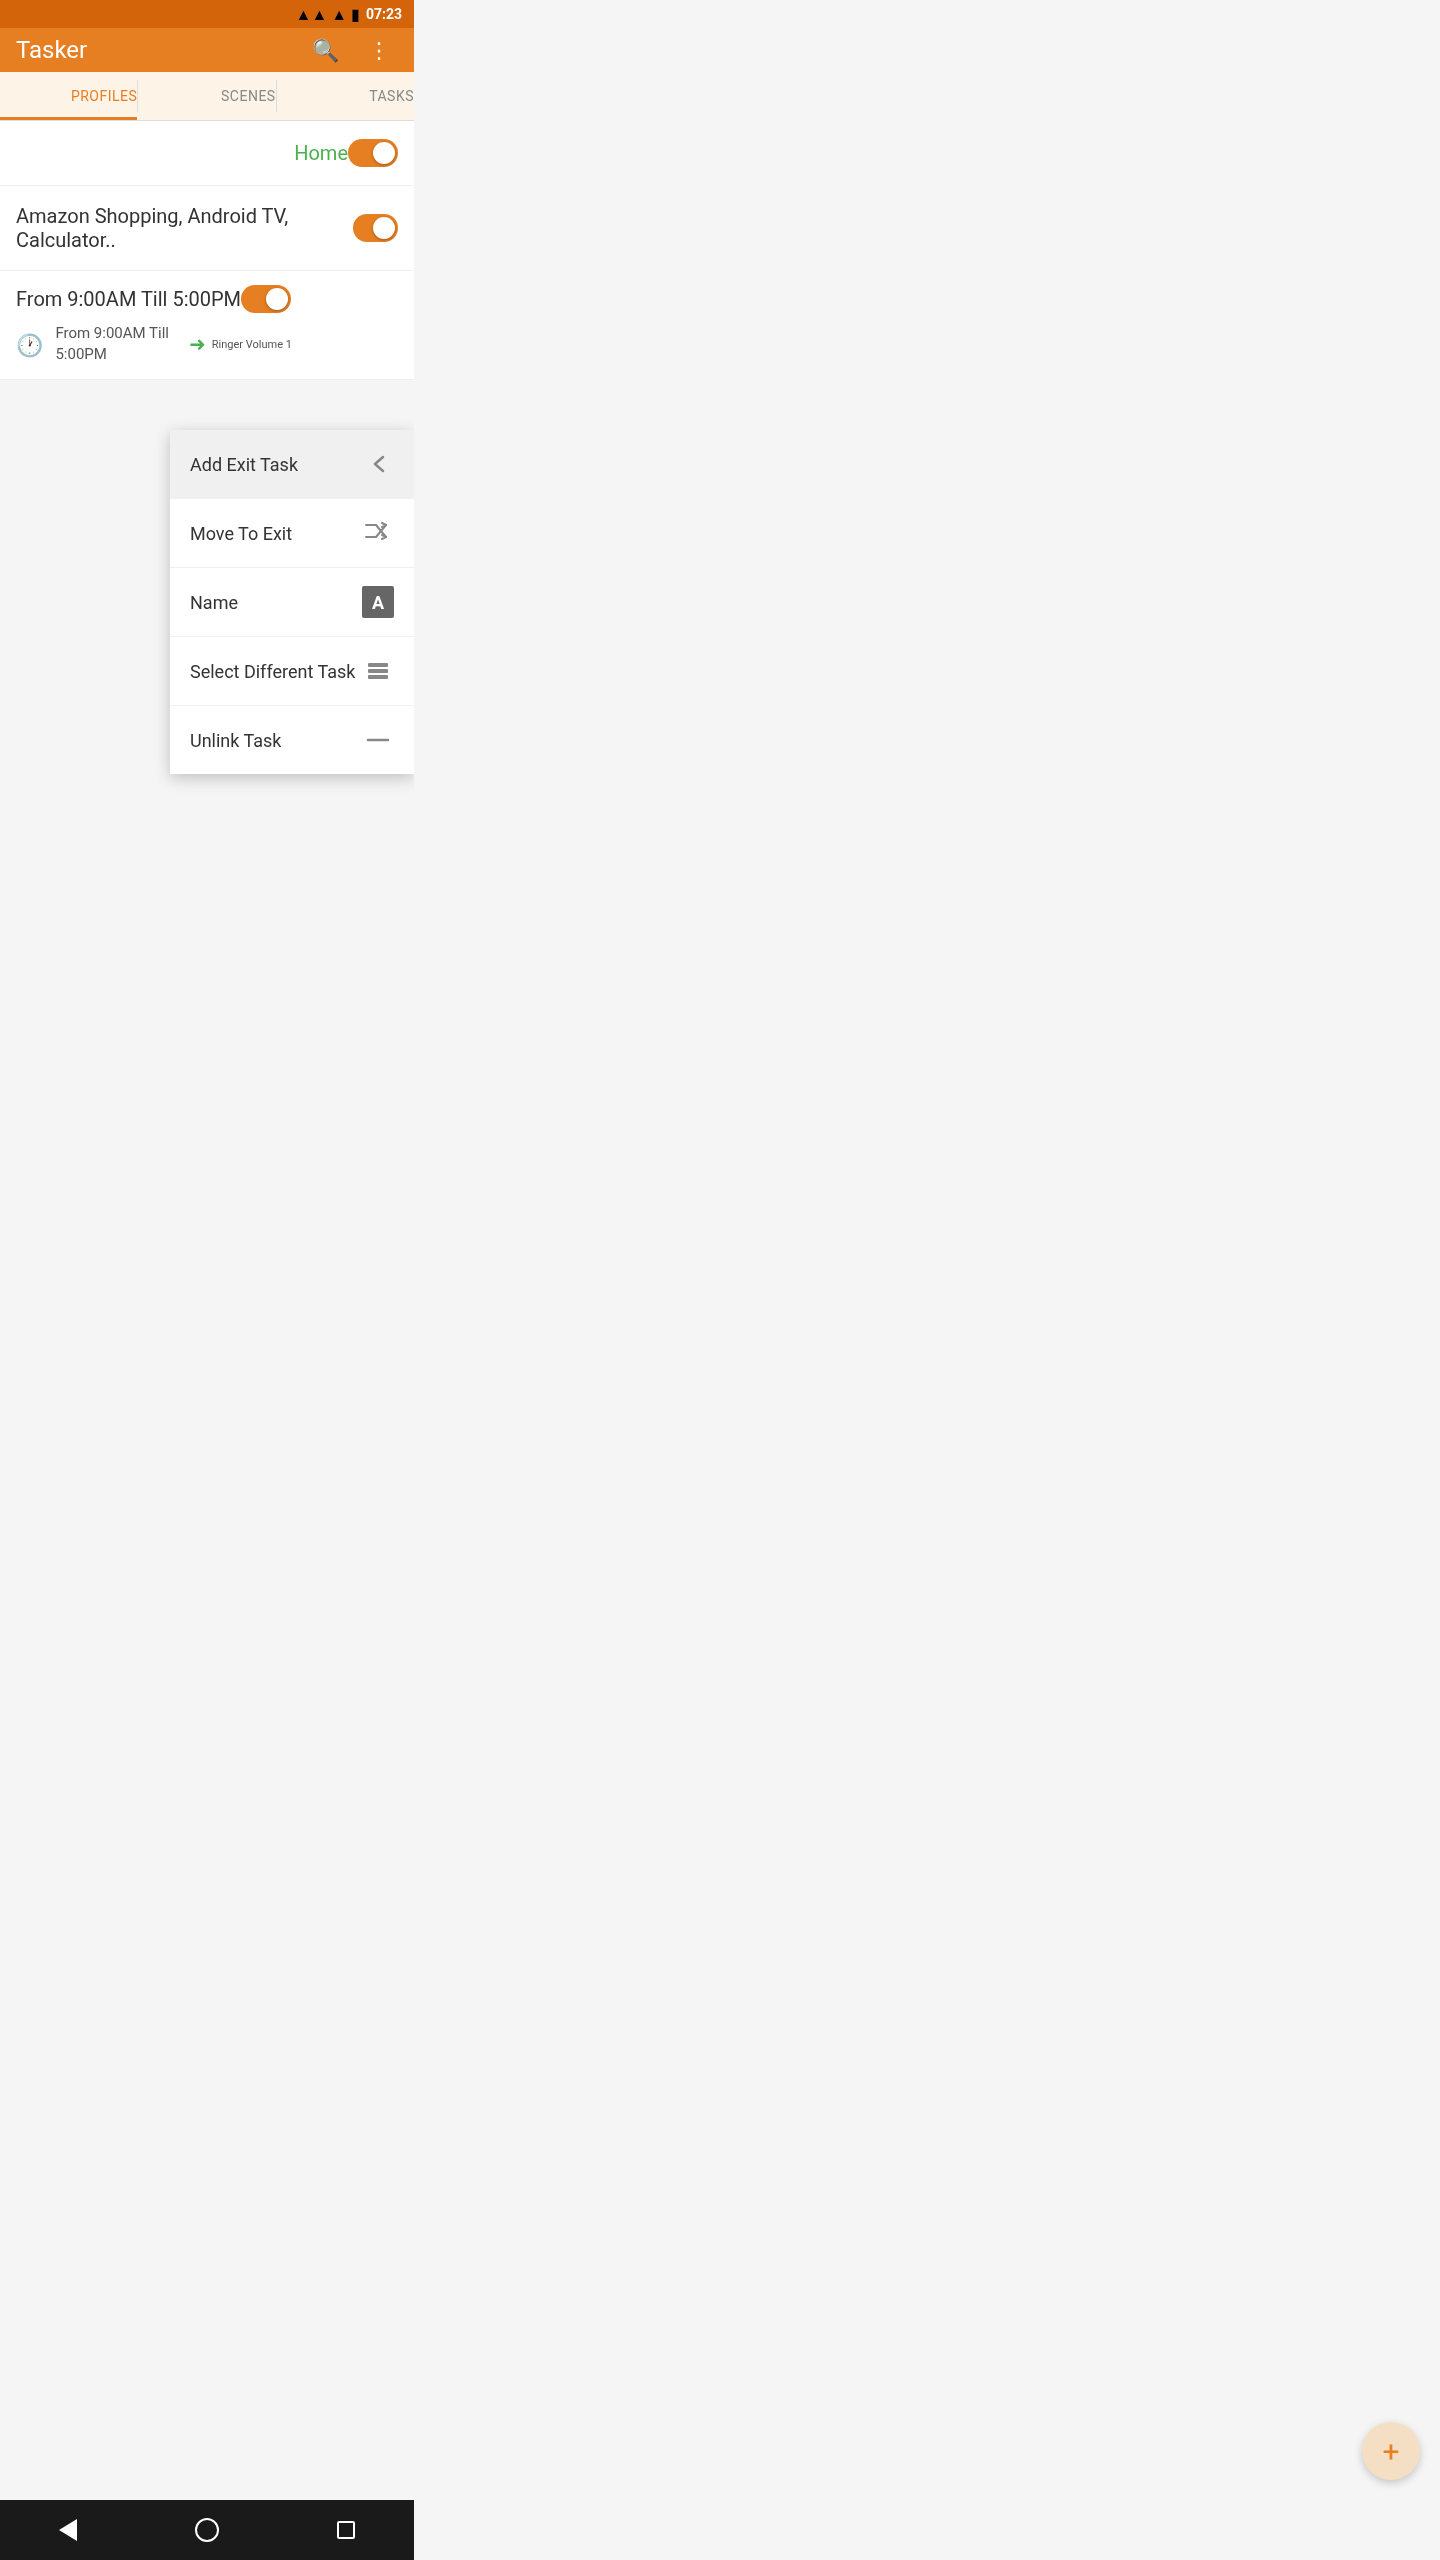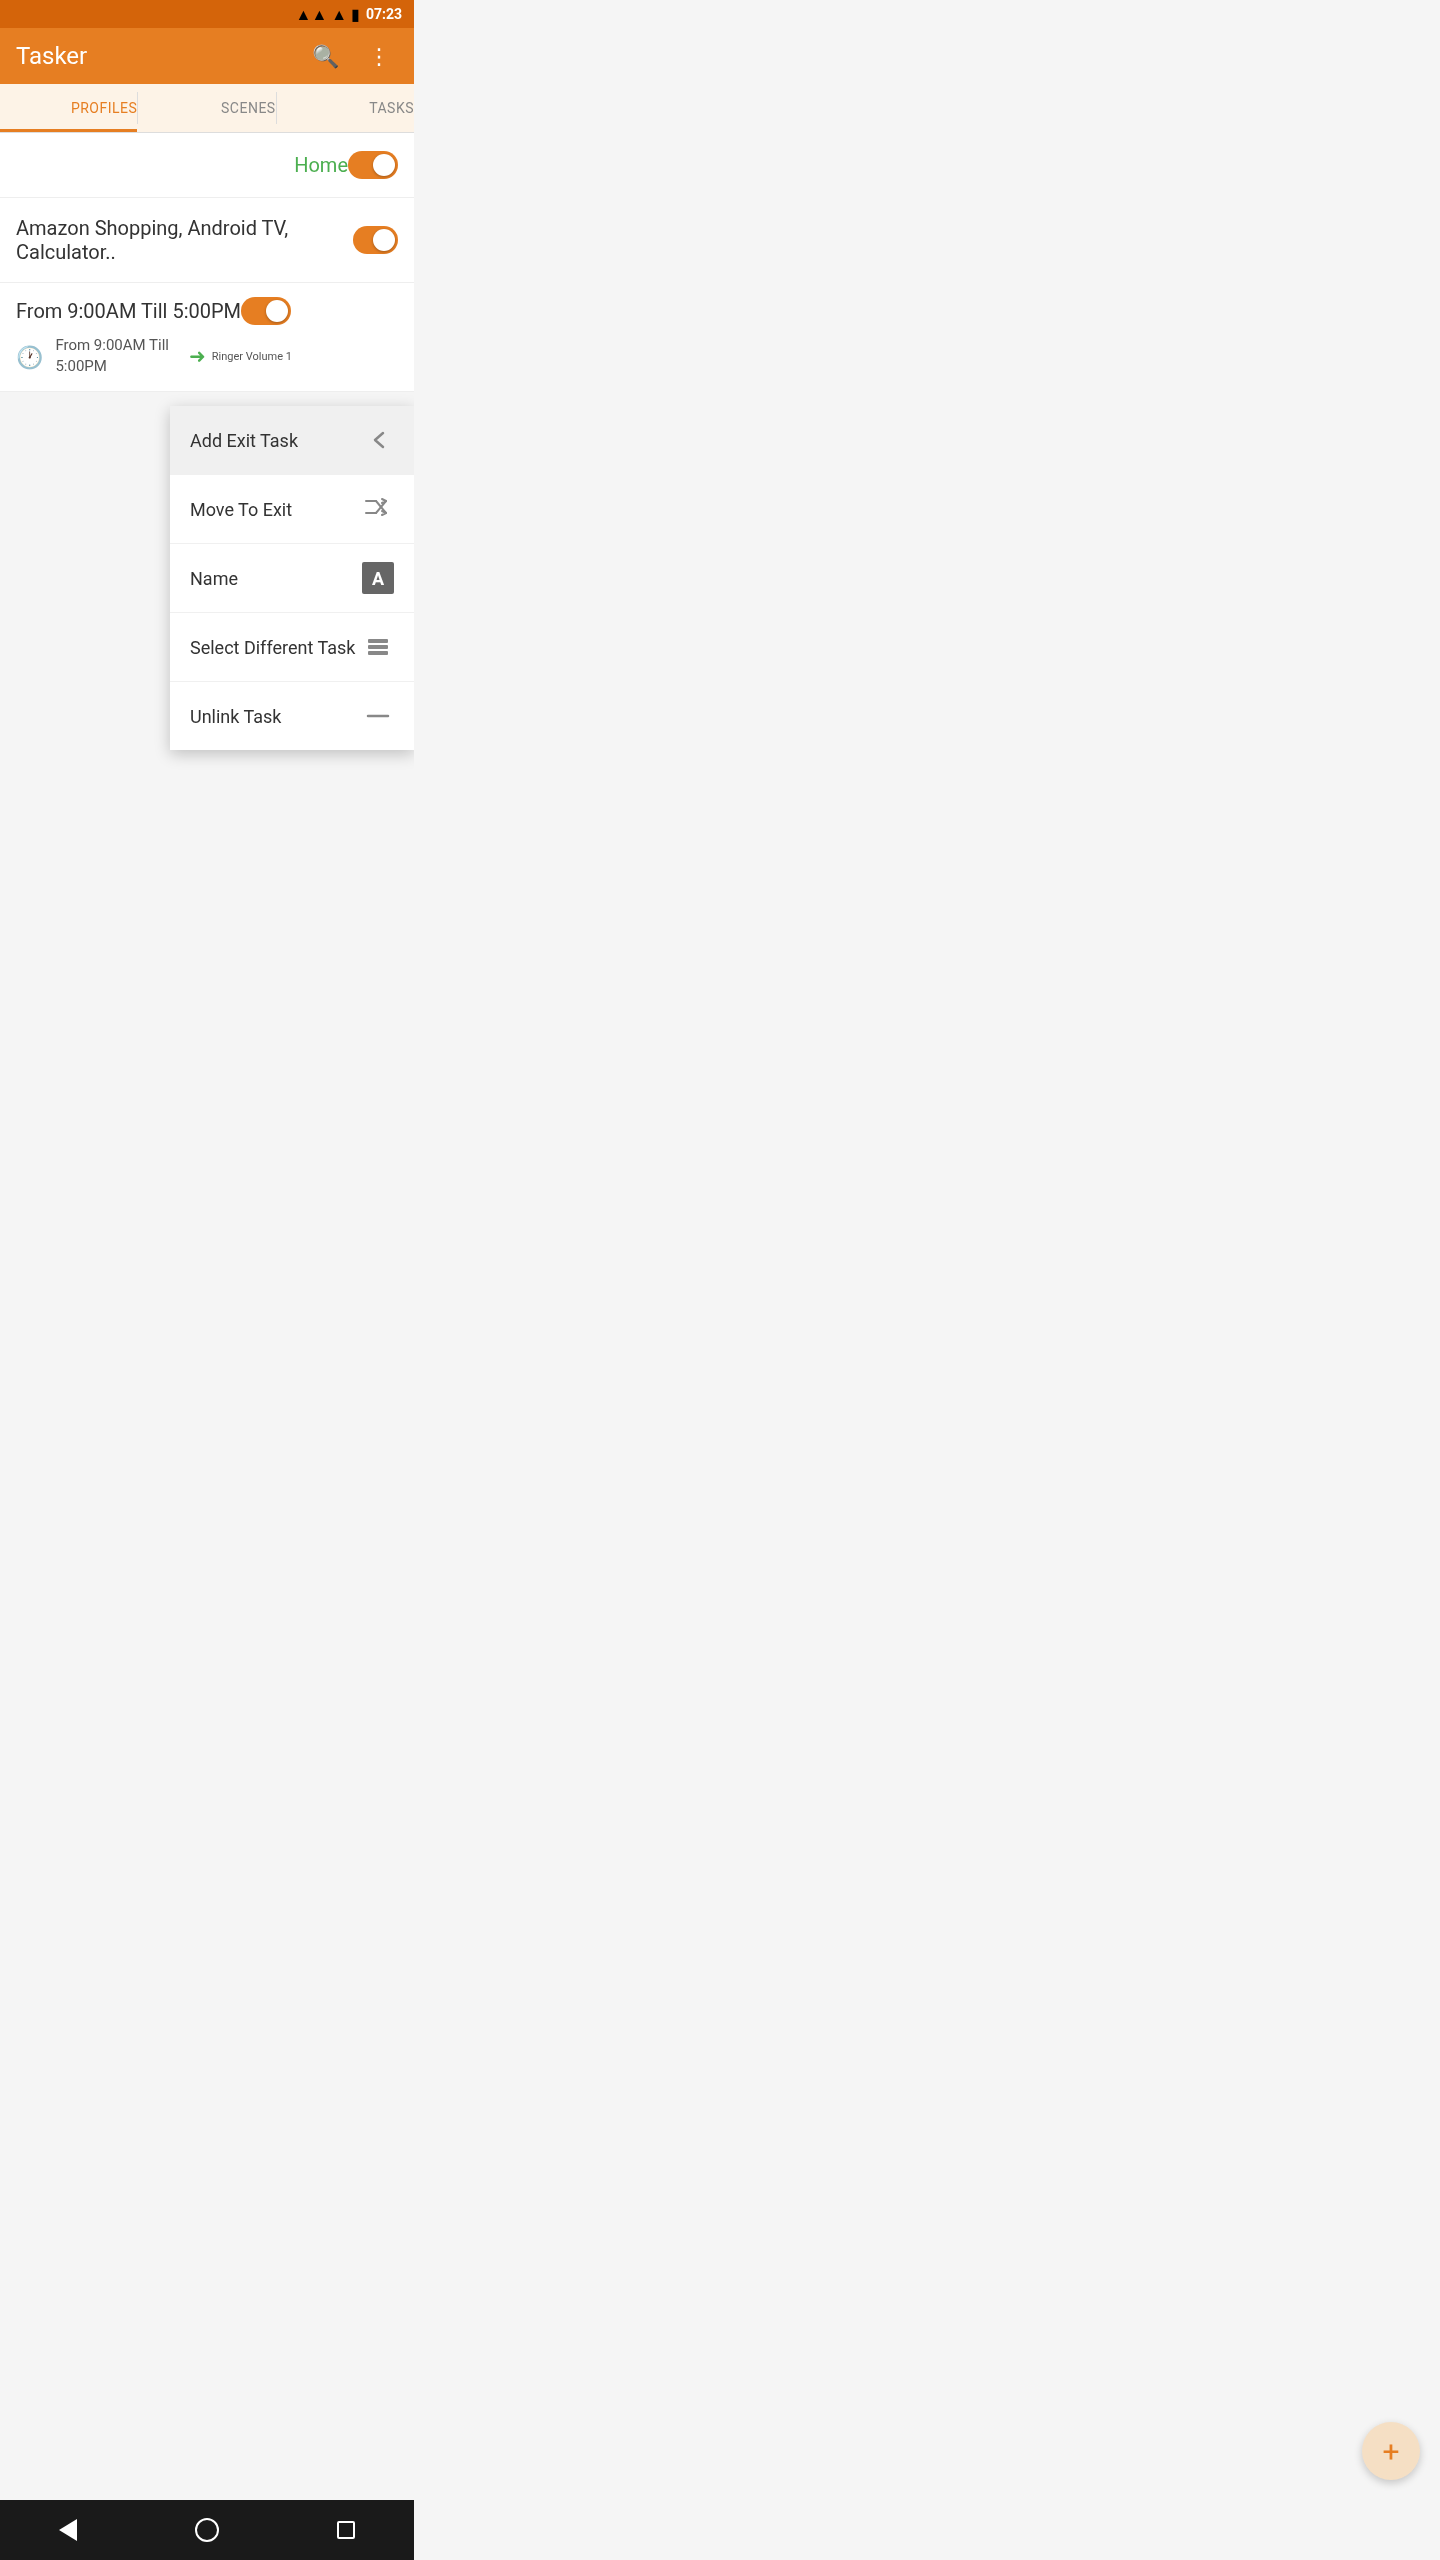--- a/index.html
+++ b/index.html
@@ -30,21 +30,21 @@
     }
     .status-icons {
       display: flex;
       align-items: center;
       gap: 4px;
     }
 
     
     .app-bar {
       background: #e67e22;
-      height: 56px;
+      height: 44px;
       display: flex;
       align-items: center;
       padding: 8px 16px;
       gap: 12px;
     }
     .app-title {
       color: white;
       font-size: 24px;
       font-weight: 400;
       flex: 1;
@@ -171,21 +171,21 @@
       font-size: 20px;
     }
     .task-label {
       font-size: 11px;
       color: #555;
     }
 
     
     .context-menu {
       position: absolute;
-      top: 406px;
+      top: 430px;
       left: 170px;
       right: 0;
       background: #fde047;
       box-shadow: 0 4px 16px rgba(0,0,0,0.22);
       z-index: 100;
       border-radius: 2px;
     }
 
     .menu-item {
       display: flex;

